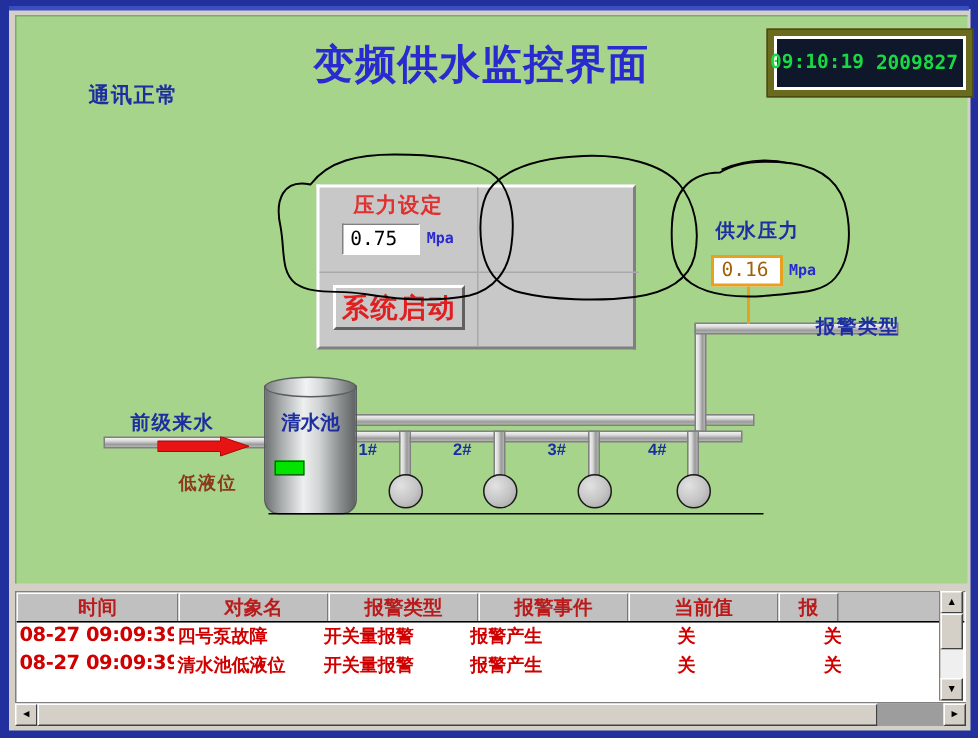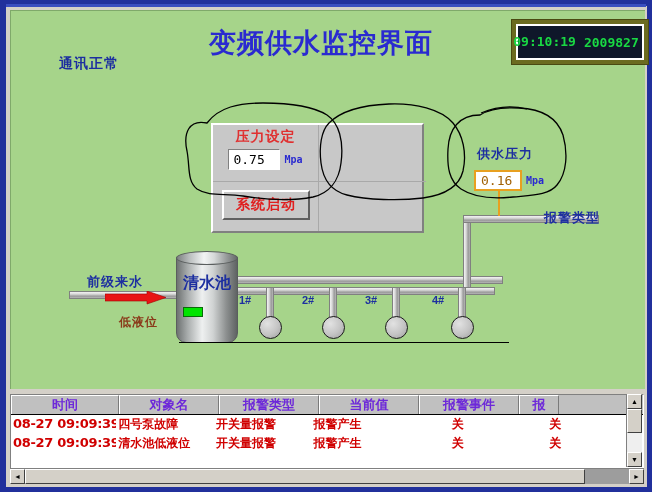--- a/index.html
+++ b/index.html
@@ -91,21 +91,21 @@
     font-family:"DejaVu Sans Mono","Liberation Mono",monospace;
     font-size:10px;font-weight:bold;color:#2a2ad0;margin-left:4px;
   }
   .ctrl-btn{
     position:absolute;left:9px;top:8px;width:88px;height:30px;
     background:#c8c8c8;
     border-top:2px solid #ffffff;border-left:2px solid #ffffff;
     border-right:2px solid #606060;border-bottom:2px solid #606060;
     box-sizing:border-box;
     display:flex;align-items:center;justify-content:center;
-    font-size:14px;font-weight:bold;letter-spacing:1px;cursor:pointer;
+    font-size:18px;font-weight:bold;letter-spacing:1px;cursor:pointer;
   }
   .btn-start{color:#e02020;}
   .btn-stop{color:#0f9a2e;}
 
   
   .supply-label{
     position:absolute;left:466px;top:134px;
     font-size:13px;font-weight:bold;color:#1d2fa0;letter-spacing:1px;
   }
   .supply-box-wrap{position:absolute;left:463px;top:159px;display:flex;align-items:center;}
@@ -134,21 +134,21 @@
     border:1px solid #5a5e5e;box-sizing:border-box;
     border-radius:0 0 10px 10px;
   }
   .tank-top{
     position:absolute;left:165px;top:240px;width:62px;height:14px;
     background:linear-gradient(to right,#7c8080 0%,#b8bcbc 20%,#f2f4f4 45%,#d6d9d9 62%,#8f9393 85%,#66696a 100%);
     border:1px solid #5a5e5e;border-radius:50%/50%;box-sizing:border-box;
   }
   .tank-name{
     position:absolute;left:166px;top:262px;width:60px;text-align:center;
-    font-size:16px;font-weight:bold;color:#1d2fa0;
+    font-size:13px;font-weight:bold;color:#1d2fa0;
   }
   .level-led{
     position:absolute;left:172px;top:296px;width:20px;height:10px;
     background:#00e400;border:1px solid #0a6a0a;box-sizing:border-box;
   }
   .low-level-label{
     position:absolute;left:108px;top:303px;
     font-size:12px;font-weight:bold;color:#8a3a1a;letter-spacing:1px;
   }
   .inlet-label{
@@ -171,21 +171,21 @@
   .alarm-wrap{
     position:absolute;left:10px;top:394px;width:634px;height:88px;
     background:#ffffff;
     border-top:1px solid #808080;border-left:1px solid #808080;
     border-right:1px solid #ffffff;border-bottom:1px solid #ffffff;
     box-sizing:border-box;overflow:hidden;
   }
   .thead{display:flex;height:19px;background:#c0c0c0;border-bottom:1px solid #000;}
   .th{
     box-sizing:border-box;height:19px;line-height:18px;text-align:center;
-    font-size:13px;font-weight:bold;color:#6d28d9;
+    font-size:13px;font-weight:bold;color:#b91c1c;
     border-right:1px solid #7a7a7a;
     border-top:1px solid #ffffff;border-left:1px solid #ffffff;
     background:#c0c0c0;overflow:hidden;white-space:nowrap;
   }
   .trow{display:flex;height:19px;}
   .td{
     box-sizing:border-box;height:19px;line-height:18px;
     font-size:12px;font-weight:bold;color:#d00000;
     overflow:hidden;white-space:nowrap;padding-left:2px;
   }
@@ -306,22 +306,22 @@
       <path d="M470,102 C484,96 500,94 516,98" fill="none" stroke="#000000" stroke-width="1.1"></path>
     </svg>
 
   </div>
 
   <div class="alarm-wrap">
     <div class="thead">
       <div class="th" style="width:108px;">时间</div>
       <div class="th" style="width:100px;">对象名</div>
       <div class="th" style="width:100px;">报警类型</div>
+      <div class="th" style="width:100px;">报警事件</div>
       <div class="th" style="width:100px;">当前值</div>
-      <div class="th" style="width:100px;">报警事件</div>
       <div class="th" style="width:40px;">报</div>
     </div>
 
     <div class="trow">
       <div class="td time" style="width:108px;">08-27 09:09:39</div>
       <div class="td" style="width:100px;">四号泵故障</div>
       <div class="td" style="width:100px;">开关量报警</div>
       <div class="td" style="width:100px;">报警产生</div>
       <div class="td c" style="width:100px;">关</div>
       <div class="td c" style="width:100px;">关</div>

